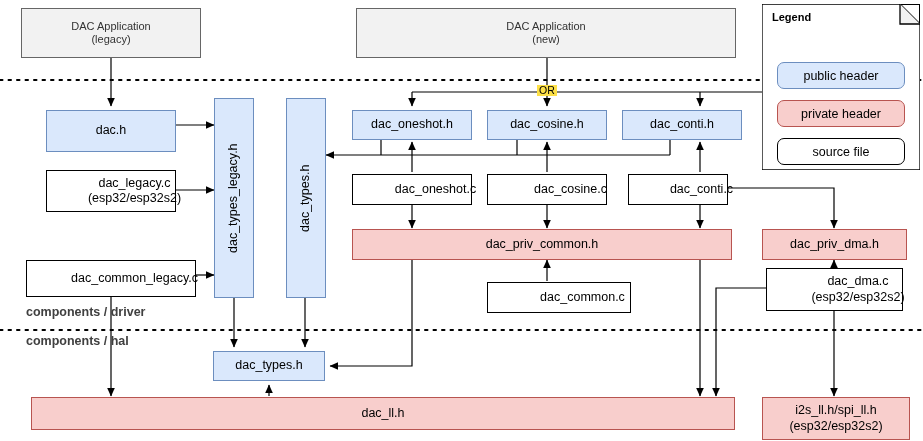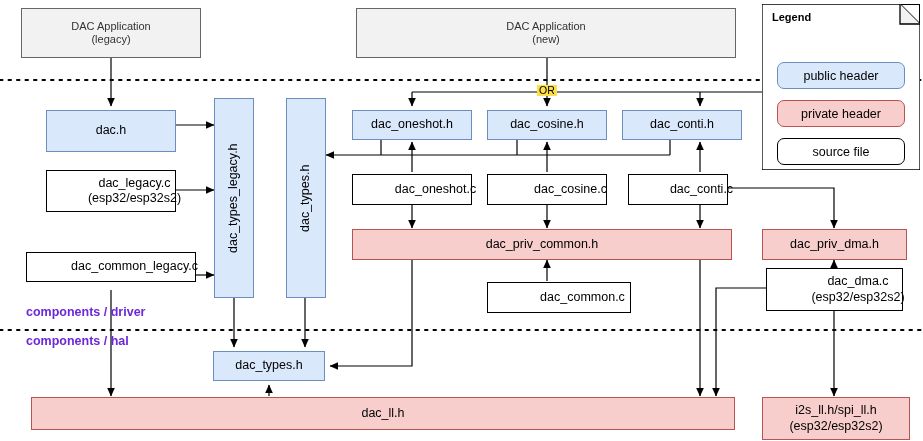--- a/index.html
+++ b/index.html
@@ -7,21 +7,21 @@
   body{font-family:"Liberation Sans", sans-serif;}
   #canvas{position:relative;width:923px;height:441px;background:#fff;overflow:hidden;}
   .node{position:absolute;box-sizing:border-box;display:flex;align-items:center;
         justify-content:center;text-align:center;font-size:12.5px;color:#000;
         line-height:1.22;border:1px solid #000;background:#fff;}
   .node.pub{background:#dae8fc;border:1px solid #6c8ebf;}
   .node.priv{background:#f8cecc;border:1px solid #b85450;}
   .node.app{background:#f2f2f2;border:1px solid #666666;color:#333;font-size:11px;}
   .node.src{background:#ffffff;border:1px solid #000000;padding-left:47px;}
   .vert{writing-mode:vertical-rl;transform:rotate(180deg);}
-  .zone-label{position:absolute;font-size:12.5px;font-weight:bold;color:#6d28d9;
+  .zone-label{position:absolute;font-size:12.5px;font-weight:bold;color:#404040;
         white-space:nowrap;}
   .or-label{position:absolute;font-size:10.5px;color:#000;background:#fde047;
         padding:0 2px;line-height:1;}
   svg.wires{position:absolute;left:0;top:0;width:923px;height:441px;
         pointer-events:none;}
   .legend{position:absolute;box-sizing:border-box;background:#fff;
         border:1px solid #000;}
   .legend-title{position:absolute;font-size:11px;font-weight:bold;color:#000;}
   .legend-inc{position:absolute;font-size:12px;color:#000;text-align:center;
         width:100%;}
@@ -122,21 +122,21 @@
 
   <div class="node pub" style="left:46px; top:110px; width:130px; height:42px;">dac.h</div>
 
   <div class="node src" style="left:46px; top:170px; width:130px; height:42px;">
     <div>
       <div>dac_legacy.c</div>
       <div>(esp32/esp32s2)</div>
     </div>
   </div>
 
-  <div class="node src" style="left:26px; top:252px; width:170px; height:30px;">dac_common_legacy.c</div>
+  <div class="node src" style="left:26px; top:260px; width:170px; height:37px;">dac_common_legacy.c</div>
 
   <div class="node pub vert" style="left:214px; top:98px; width:40px; height:200px;">dac_types_legacy.h</div>
 
   <div class="node pub vert" style="left:286px; top:98px; width:40px; height:200px;">dac_types.h</div>
 
   <div class="node pub" style="left:352px; top:110px; width:120px; height:30px;">dac_oneshot.h</div>
 
   <div class="node pub" style="left:487px; top:110px; width:120px; height:30px;">dac_cosine.h</div>
 
   <div class="node pub" style="left:622px; top:110px; width:120px; height:30px;">dac_conti.h</div>

